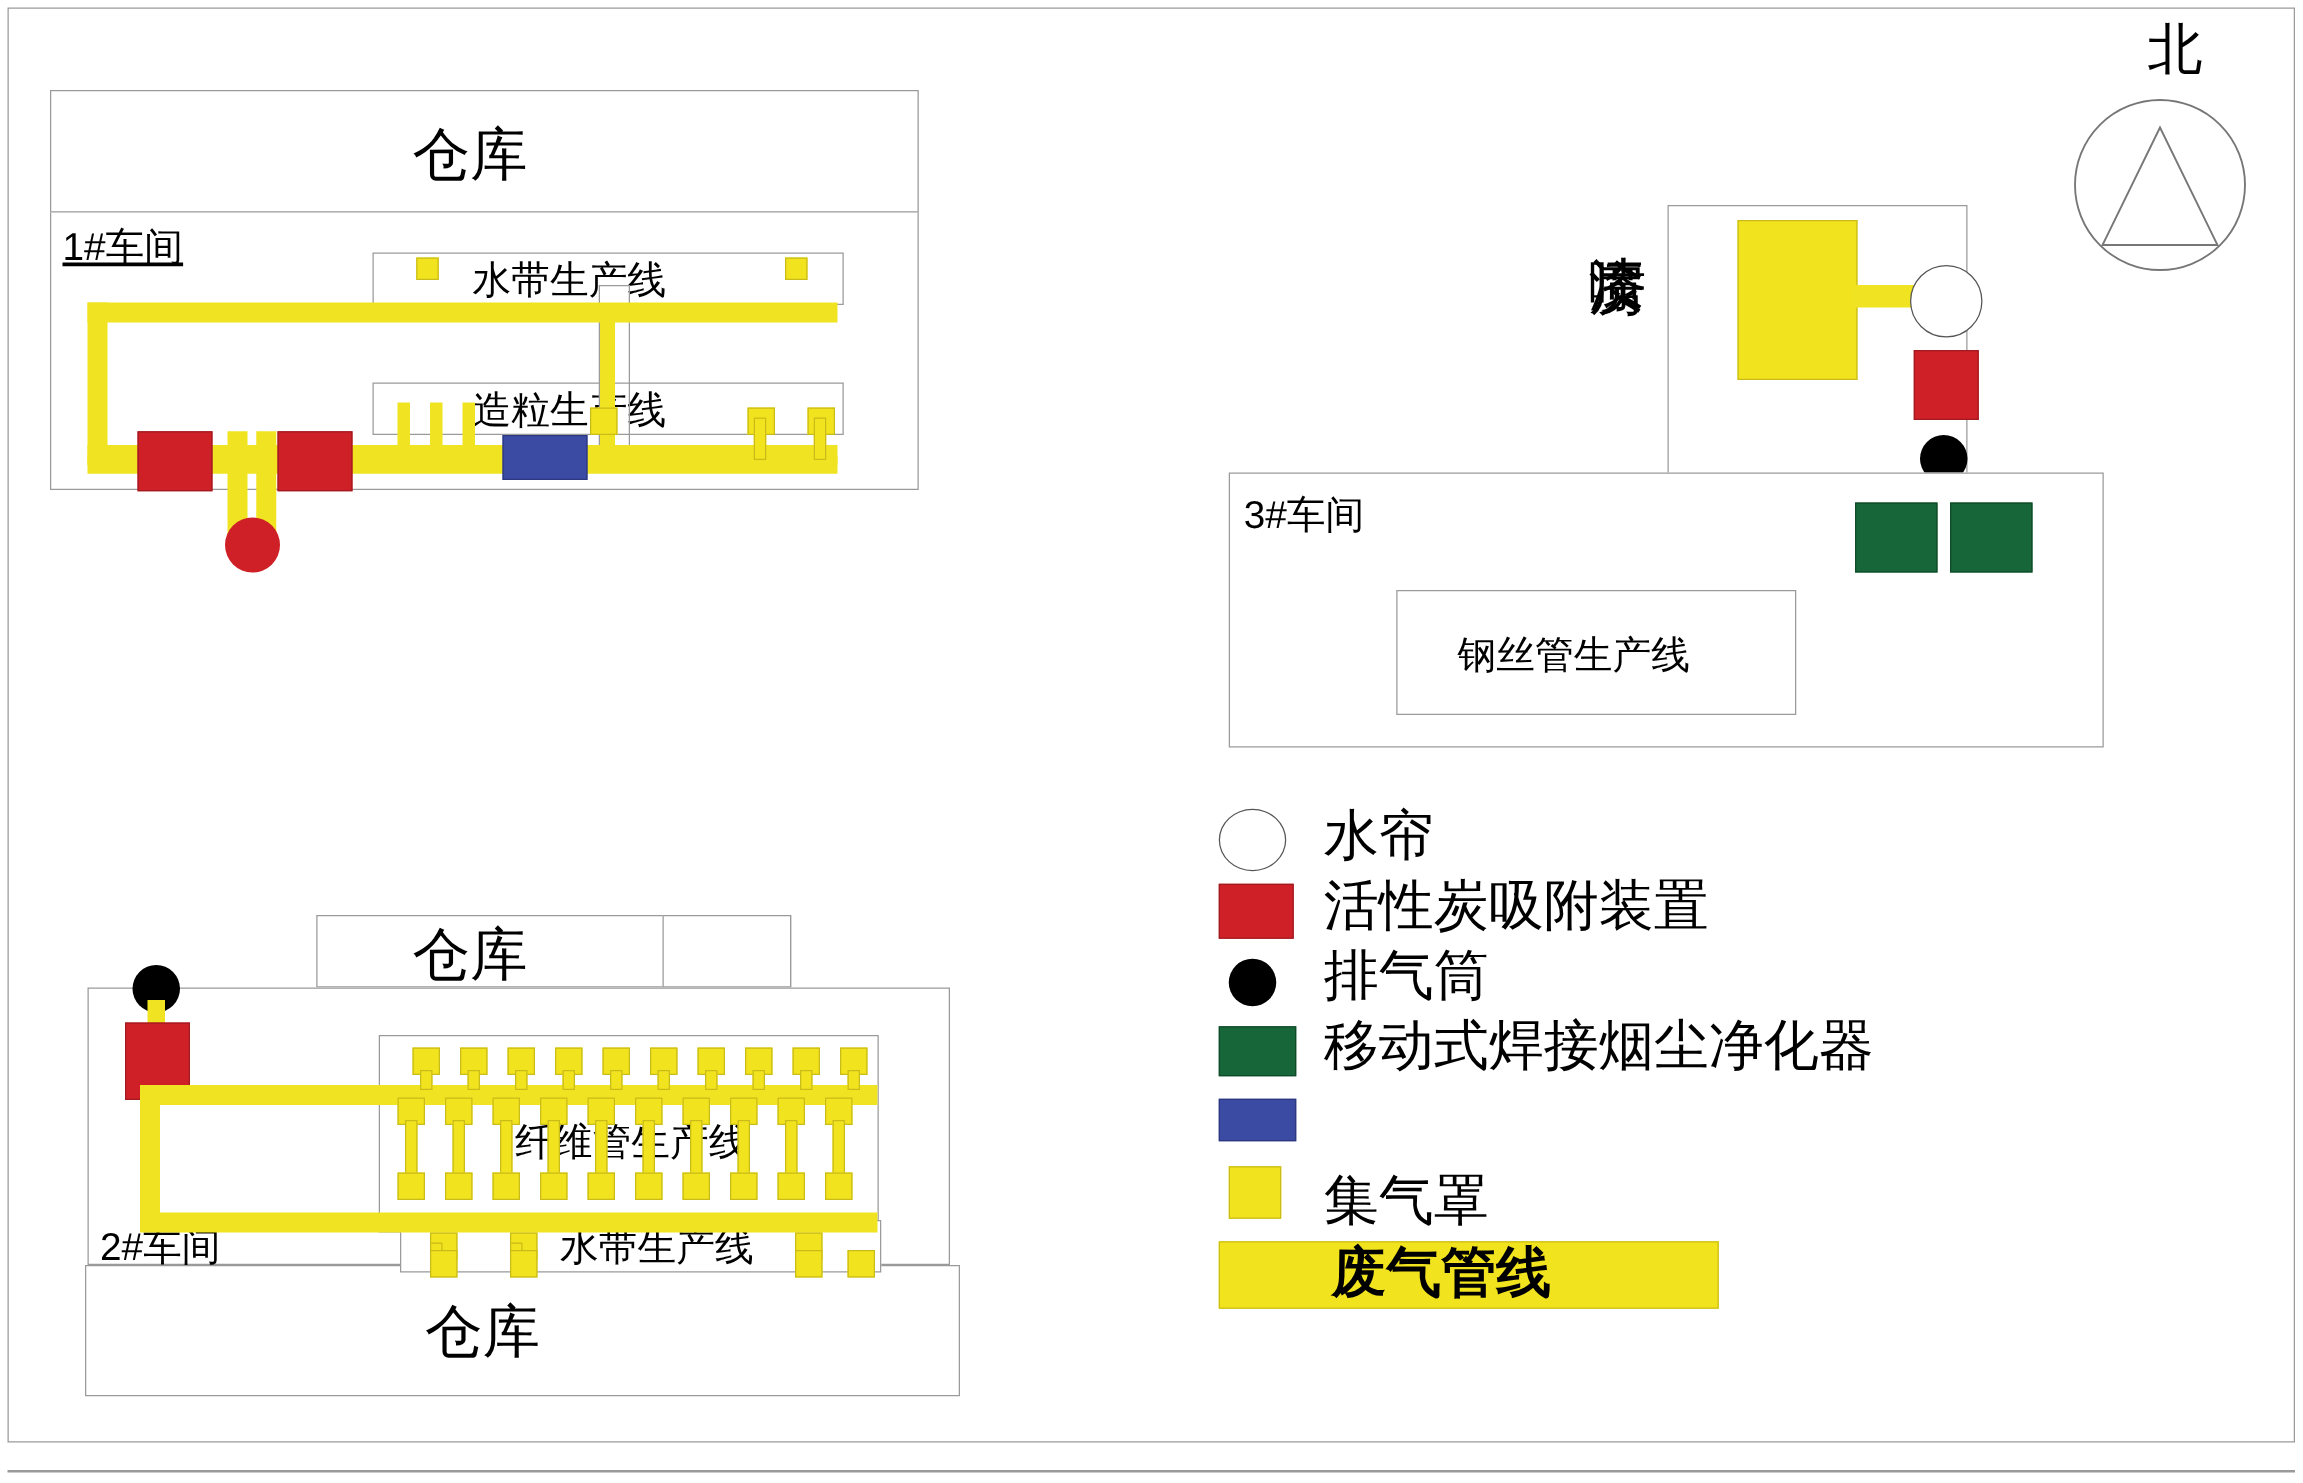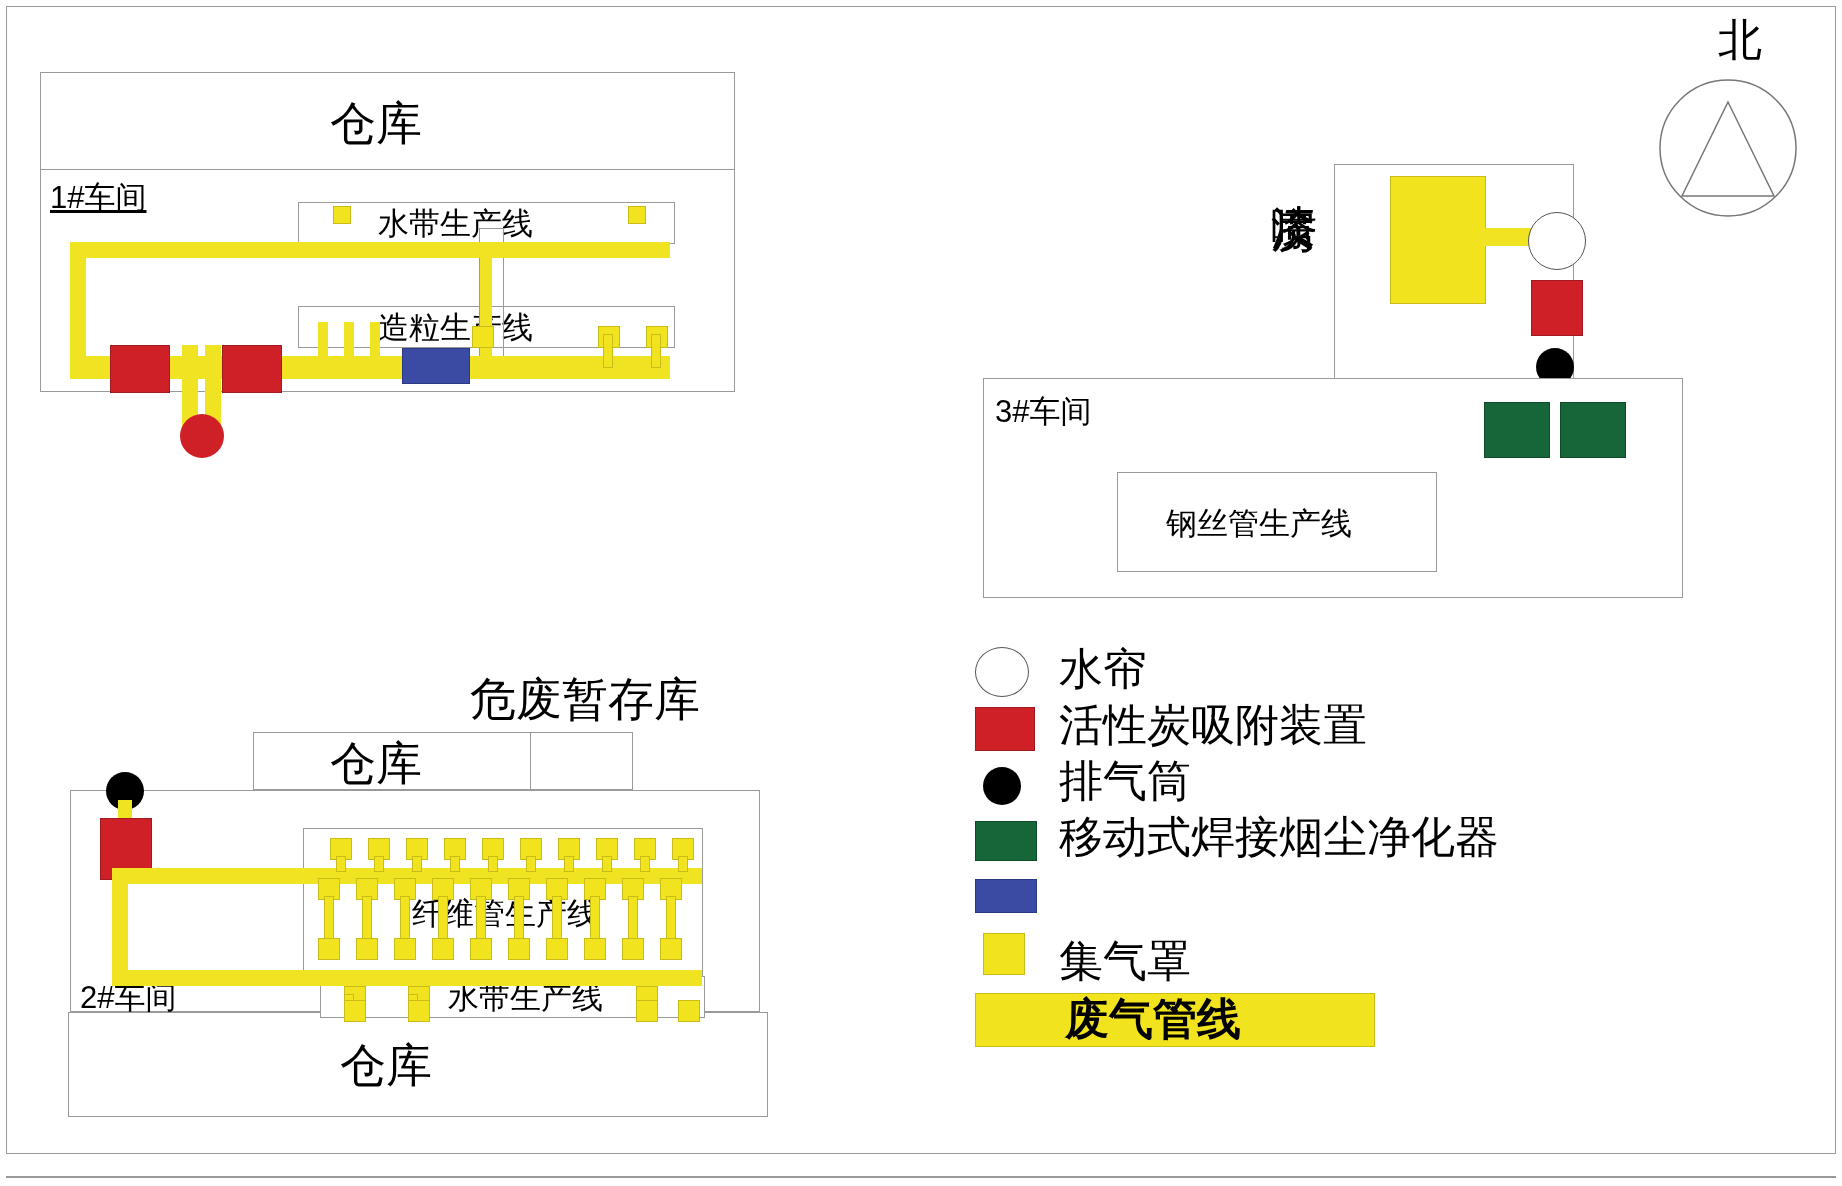--- a/index.html
+++ b/index.html
@@ -168,21 +168,20 @@
   <div class="carbon" style="left:1531px; top:280px; width:52px; height:56px;"></div>
   <div class="stack" style="left:1536px; top:348px; width:38px; height:38px;"></div>
 
   <div class="box" style="left:983px; top:378px; width:700px; height:220px;"></div>
   <div class="lbl t-mid" style="left:995px; top:396px;">3#车间</div>
   <div class="welder" style="left:1484px; top:402px; width:66px; height:56px;"></div>
   <div class="welder" style="left:1560px; top:402px; width:66px; height:56px;"></div>
   <div class="box" style="left:1117px; top:472px; width:320px; height:100px;"></div>
   <div class="lbl t-mid" style="left:1166px; top:508px;">钢丝管生产线</div>
 
-  <div class="lbl t-big" style="left:470px; top:676px;">危废暂存库</div>
   <div class="box" style="left:253px; top:732px; width:380px; height:58px;"></div>
   <div class="box" style="left:530px; top:732px; width:103px; height:58px;"></div>
   <div class="lbl t-big" style="left:330px; top:740px;">仓库</div>
 
   <div class="box" style="left:70px; top:790px; width:690px; height:222px;"></div>
   <div class="lbl t-mid" style="left:80px; top:982px;">2#车间</div>
 
   <div class="box" style="left:68px; top:1012px; width:700px; height:105px;"></div>
   <div class="lbl t-big" style="left:340px; top:1042px;">仓库</div>
 

